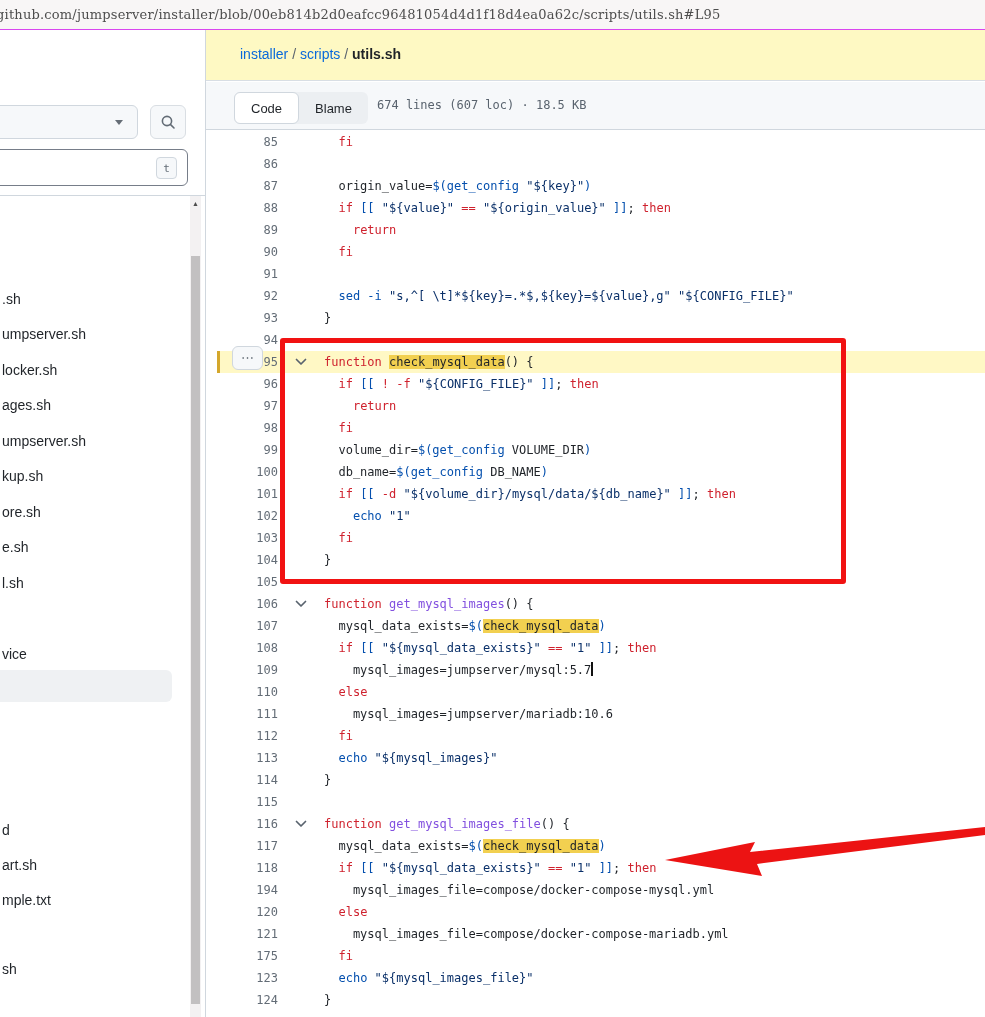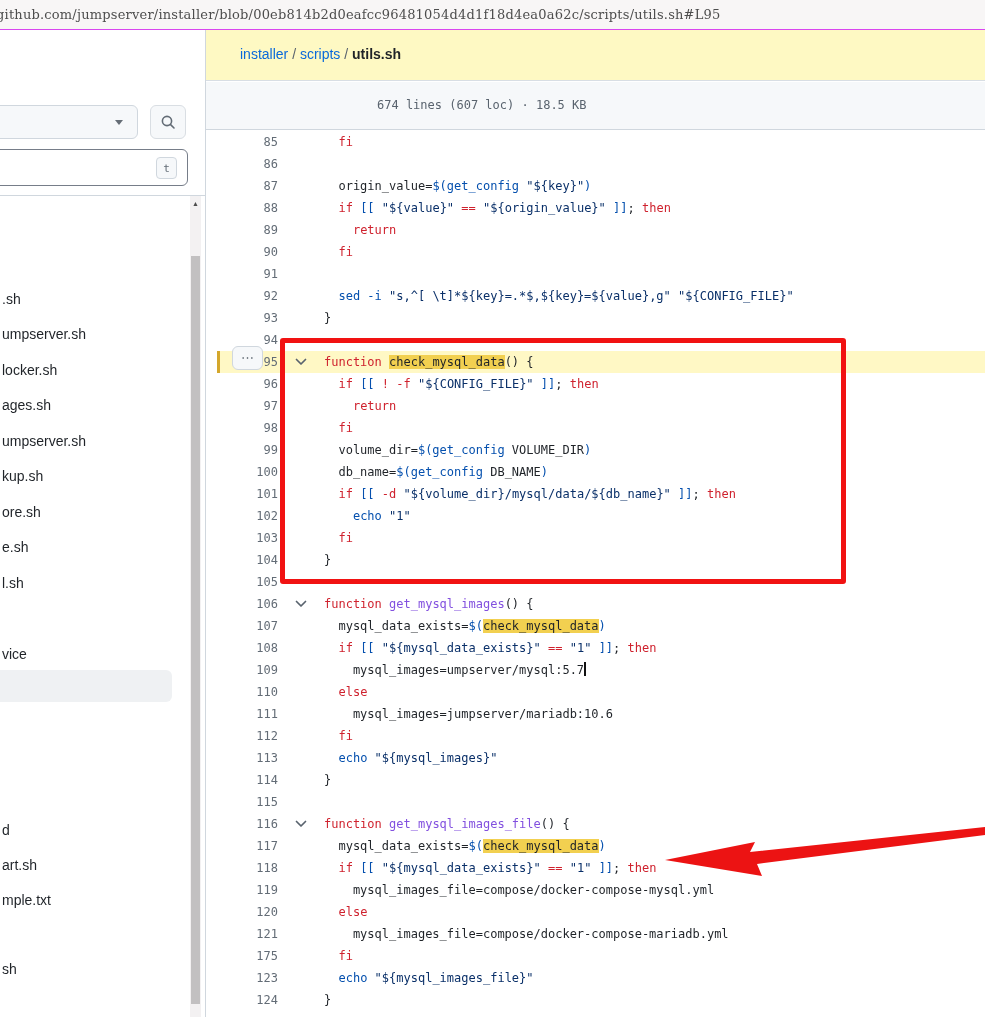--- a/index.html
+++ b/index.html
@@ -134,20 +134,24 @@
     <div class="crumb">
       <a href="#">installer</a>
       <span>/</span>
       <a href="#">scripts</a>
       <span>/</span>
       <span class="file">utils.sh</span>
     </div>
   </div>
 
   <div id="tabband">
+    <div class="seg">
+      <div class="tab active">Code</div>
+      <div class="tab">Blame</div>
+    </div>
     <div class="meta">674 lines (607 loc) · 18.5 KB</div>
   </div>
 
   <div id="code">
       <div class="crow">
         <span class="ln">85</span>
         <span class="chev"></span>
         <span class="ctext"><span class="tp">  </span><span class="tk">fi</span></span>
       </div>
       <div class="crow">
@@ -269,21 +273,21 @@
         <span class="ctext"><span class="tp">  mysql_data_exists=</span><span class="tc">$(</span><span class="tm">check_mysql_data</span><span class="tc">)</span></span>
       </div>
       <div class="crow">
         <span class="ln">108</span>
         <span class="chev"></span>
         <span class="ctext"><span class="tp">  </span><span class="tk">if</span><span class="tp"> </span><span class="tc">[[</span><span class="tp"> </span><span class="ts">"${mysql_data_exists}"</span><span class="tp"> </span><span class="tk">==</span><span class="tp"> </span><span class="ts">"1"</span><span class="tp"> </span><span class="tc">]]</span><span class="tp">; </span><span class="tk">then</span></span>
       </div>
       <div class="crow">
         <span class="ln">109</span>
         <span class="chev"></span>
-        <span class="ctext"><span class="tp">    mysql_images=umpserver/mysql:5.7</span><span class="caret-i"></span></span>
+        <span class="ctext"><span class="tp">    mysql_images=jumpserver/mysql:5.7</span><span class="caret-i"></span></span>
       </div>
       <div class="crow">
         <span class="ln">110</span>
         <span class="chev"></span>
         <span class="ctext"><span class="tp">  </span><span class="tk">else</span></span>
       </div>
       <div class="crow">
         <span class="ln">111</span>
         <span class="chev"></span>
         <span class="ctext"><span class="tp">    mysql_images=jumpserver/mariadb:10.6</span></span>
@@ -321,21 +325,21 @@
         <span class="ln">117</span>
         <span class="chev"></span>
         <span class="ctext"><span class="tp">  mysql_data_exists=</span><span class="tc">$(</span><span class="tm">check_mysql_data</span><span class="tc">)</span></span>
       </div>
       <div class="crow">
         <span class="ln">118</span>
         <span class="chev"></span>
         <span class="ctext"><span class="tp">  </span><span class="tk">if</span><span class="tp"> </span><span class="tc">[[</span><span class="tp"> </span><span class="ts">"${mysql_data_exists}"</span><span class="tp"> </span><span class="tk">==</span><span class="tp"> </span><span class="ts">"1"</span><span class="tp"> </span><span class="tc">]]</span><span class="tp">; </span><span class="tk">then</span></span>
       </div>
       <div class="crow">
-        <span class="ln">119</span>
+        <span class="ln">194</span>
         <span class="chev"></span>
         <span class="ctext"><span class="tp">    mysql_images_file=compose/docker-compose-mysql.yml</span></span>
       </div>
       <div class="crow">
         <span class="ln">120</span>
         <span class="chev"></span>
         <span class="ctext"><span class="tp">  </span><span class="tk">else</span></span>
       </div>
       <div class="crow">
         <span class="ln">121</span>

